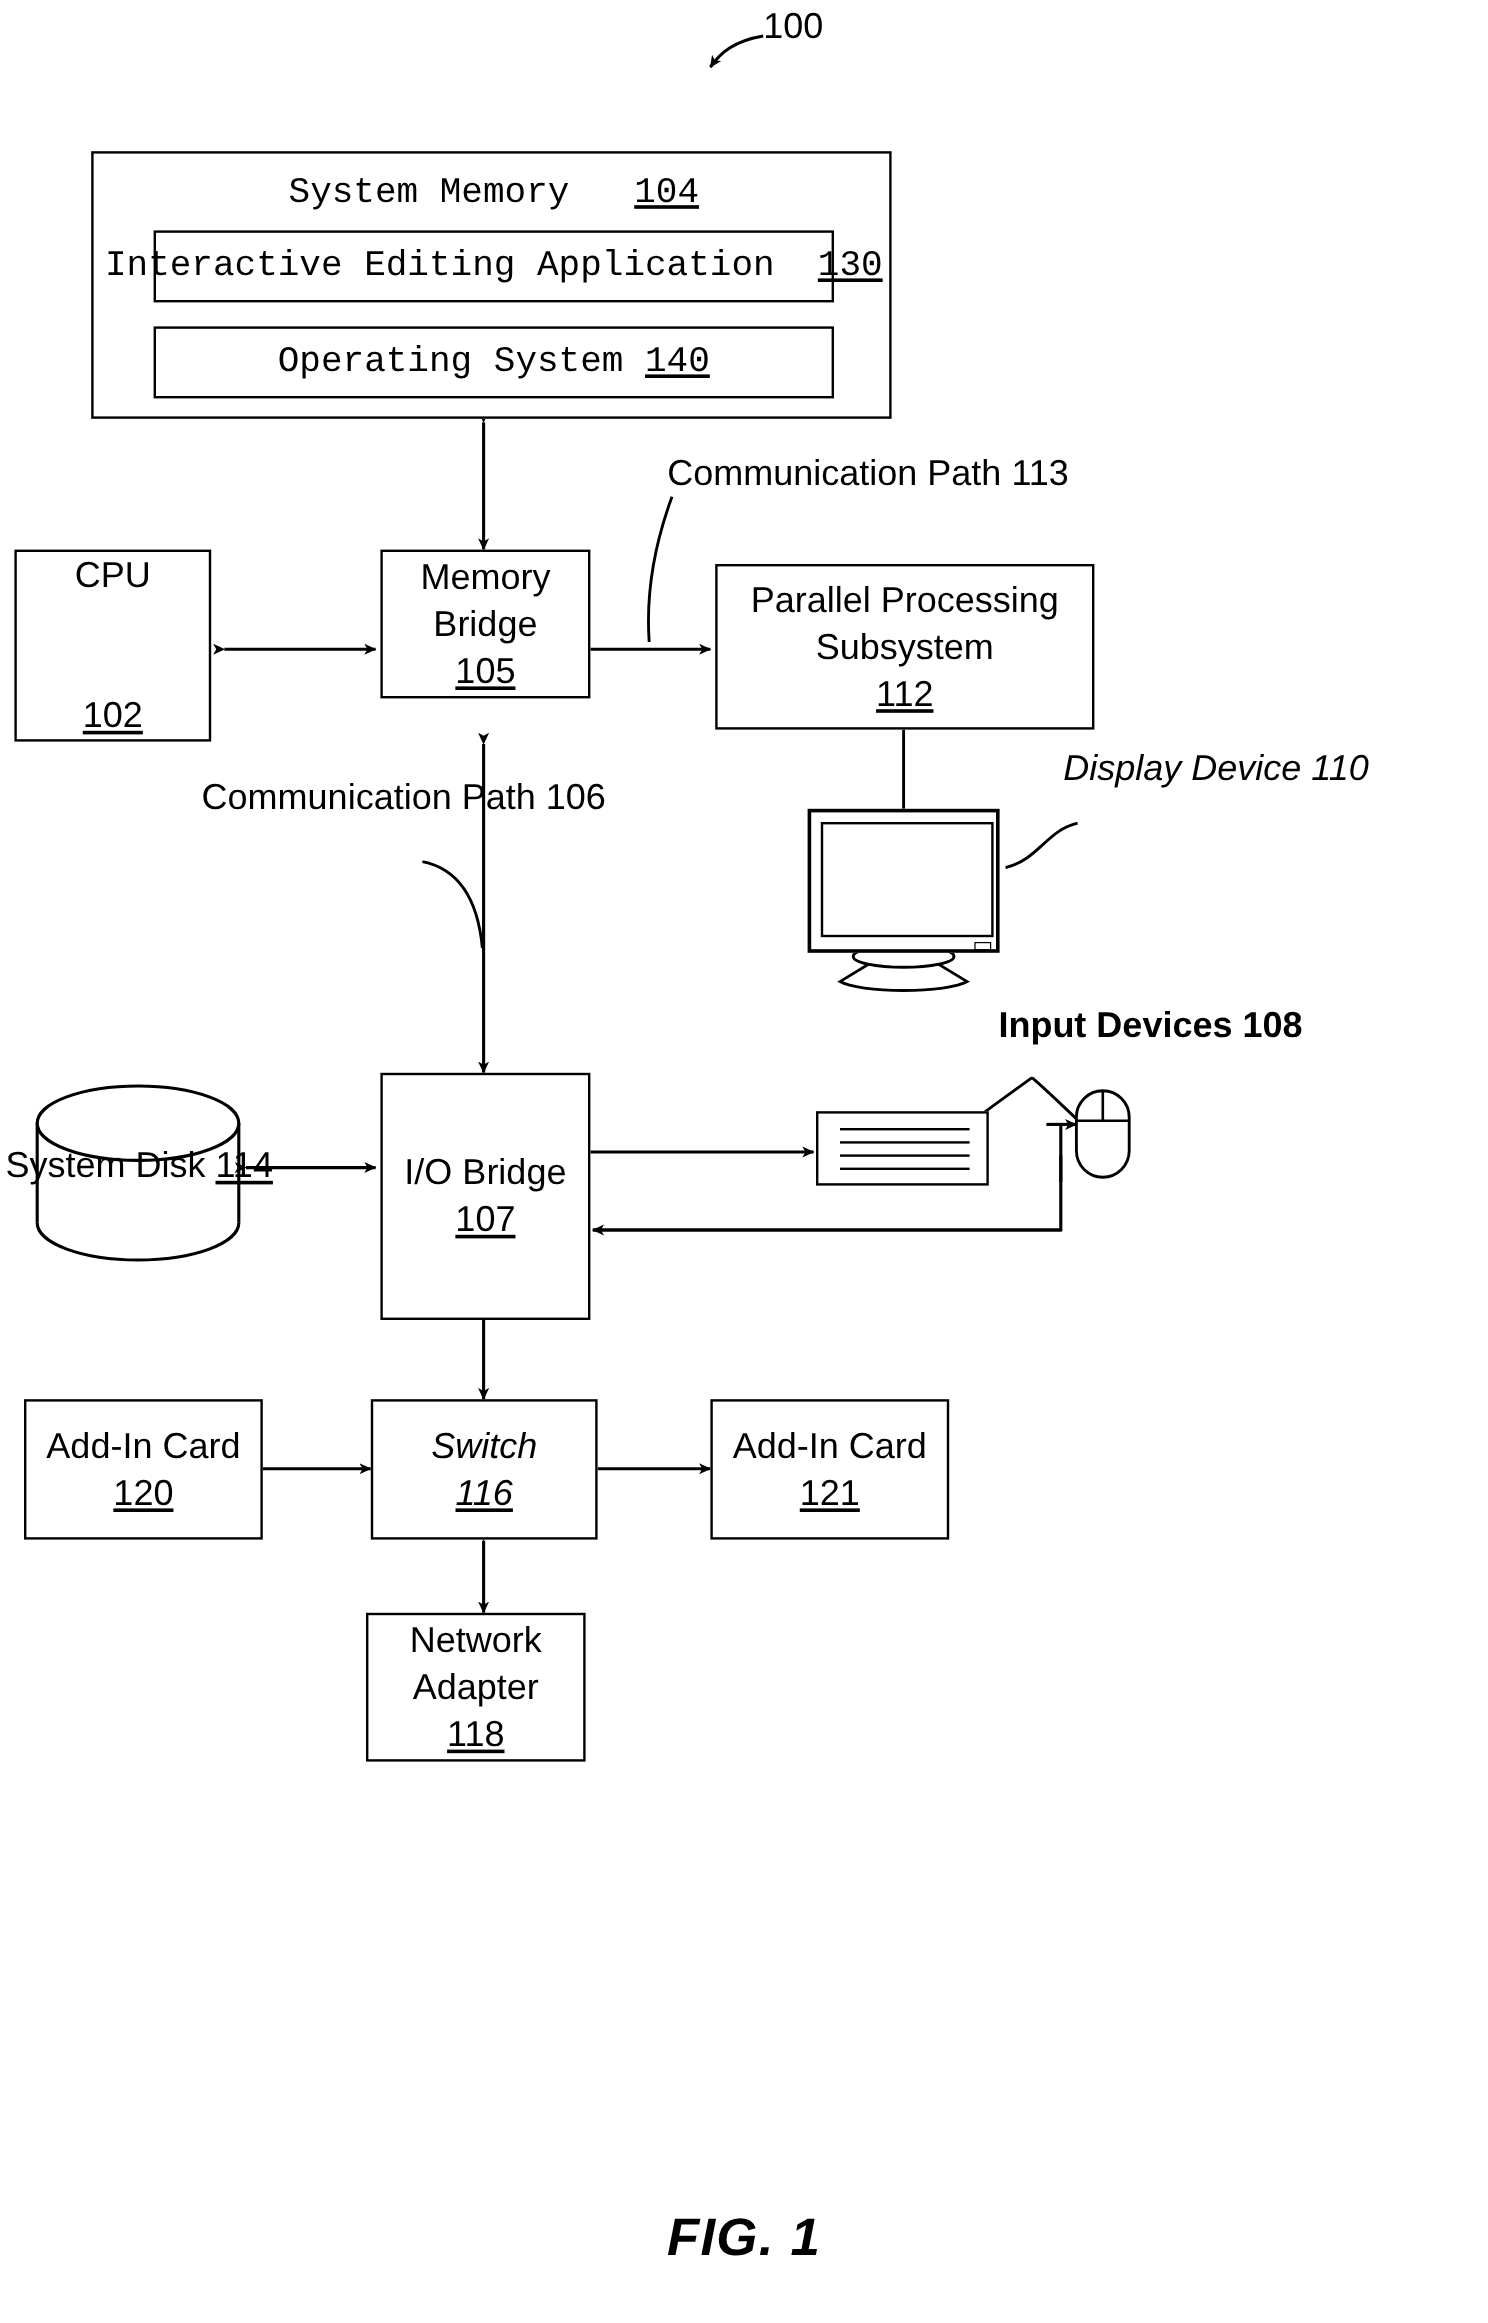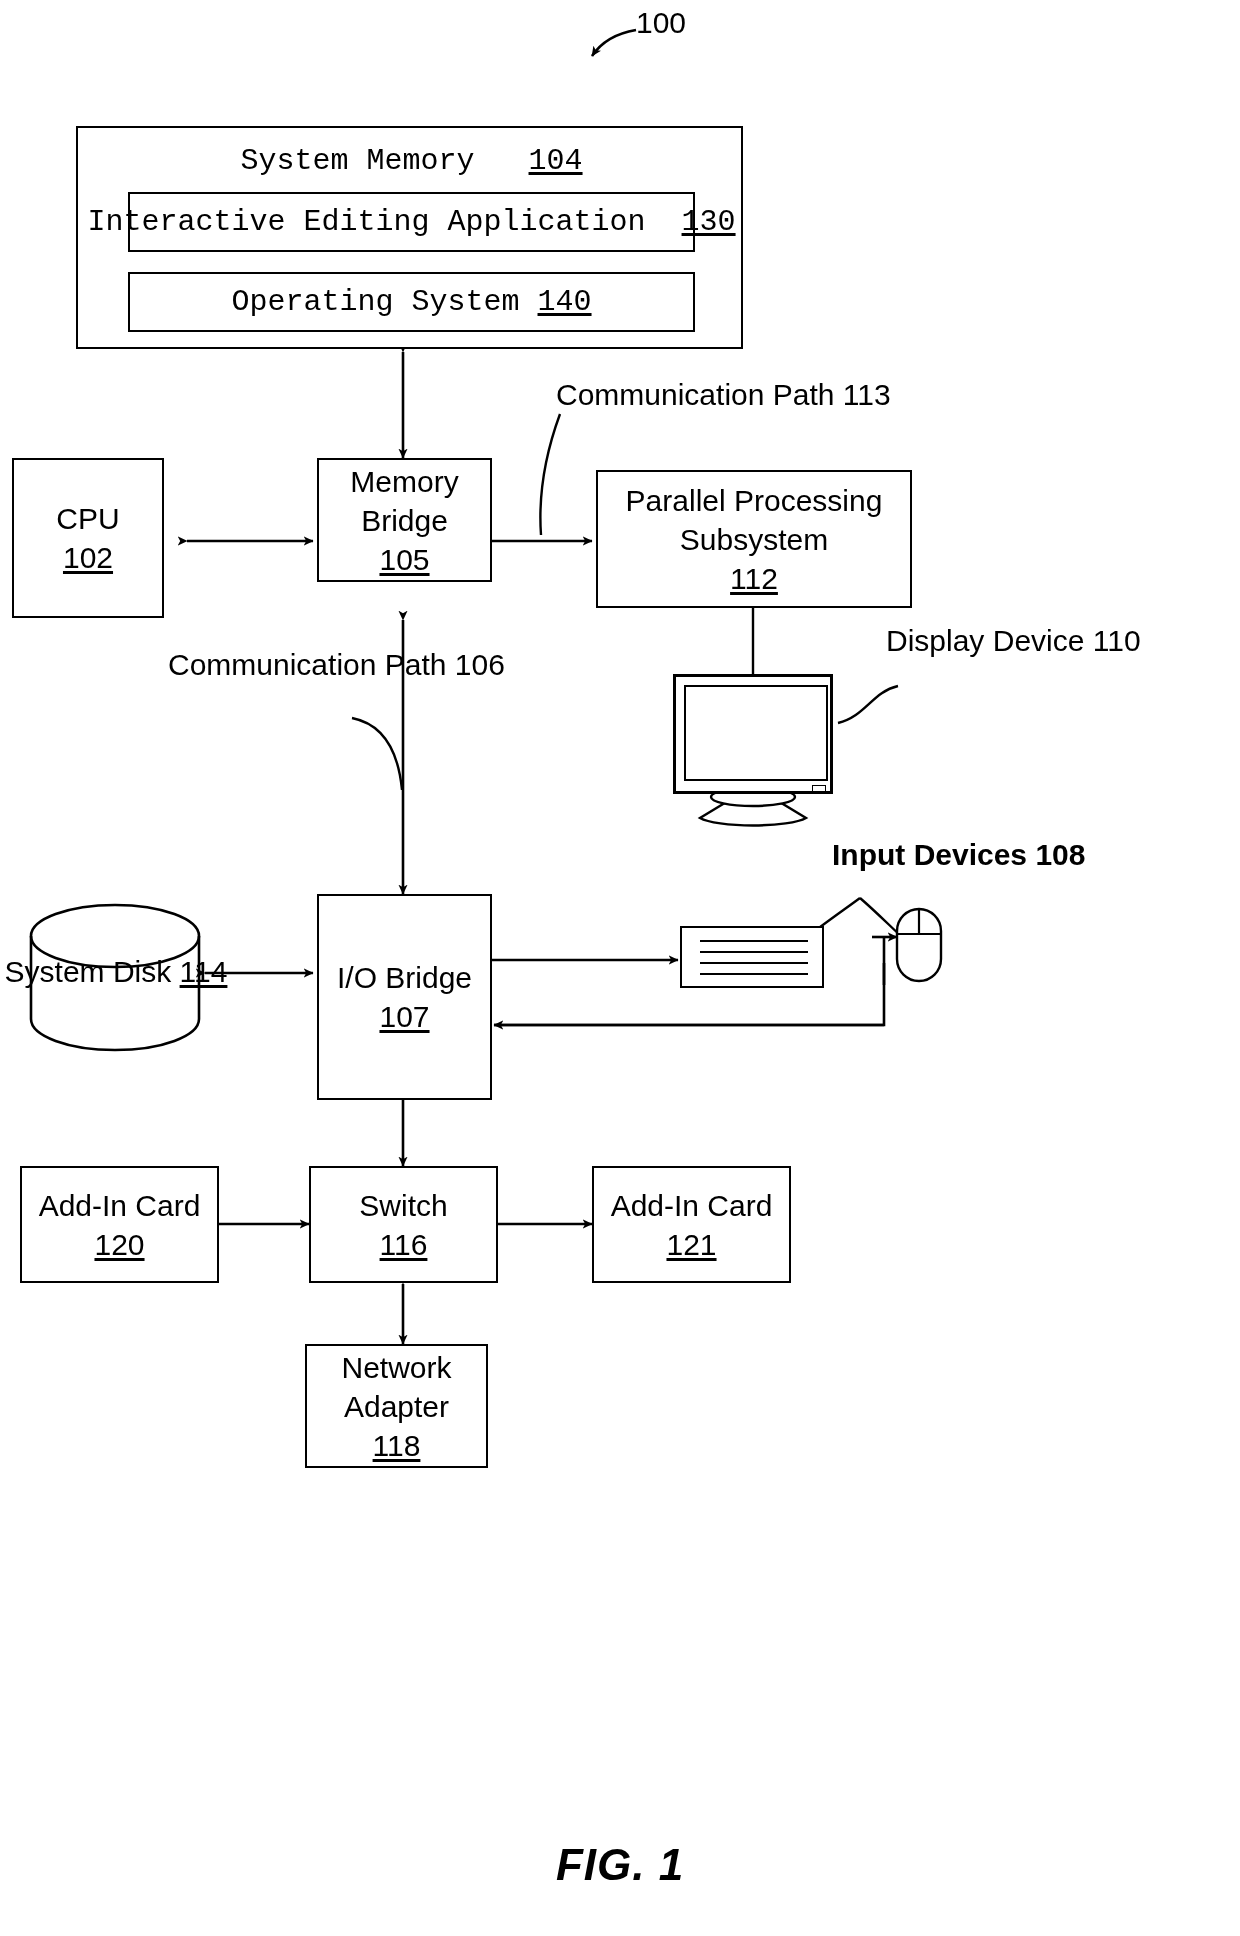--- a/index.html
+++ b/index.html
@@ -227,21 +227,21 @@
       <span>&nbsp;</span>
         <span class="u">140</span>
     </div>
   </div>
 
   <div class="lbl f30" style="left:556px; top:376px;">
     <span class="ln">Communication Path</span>
     <span class="ln">113</span>
   </div>
 
-  <div class="box f30" style="left:12px; top:458px; width:152px; height:160px;">
+  <div class="box f30" style="left:12px; top:458px; width:164px; height:160px;justify-content:space-between;">
     <span class="ln">CPU</span>
     <span class="ln u">102</span>
   </div>
 
   <div class="box f30" style="left:317px; top:458px; width:175px; height:124px;">
     <span class="ln">Memory</span>
     <span class="ln">Bridge</span>
     <span class="ln u">105</span>
   </div>
 
@@ -257,21 +257,21 @@
     <span class="ln">106</span>
   </div>
 
   <div class="monitor" style="left:673px; top:674px;">
     <div class="mon-bezel">
       <div class="mon-screen"></div>
       <div class="mon-led"></div>
     </div>
   </div>
 
-  <div class="lbl f30" style="left:886px; top:622px;">
+  <div class="lbl f30" style="left:886px; top:622px;font-style:italic;">
     <span class="ln">Display</span>
     <span class="ln">Device</span>
     <span class="ln">110</span>
   </div>
 
   <div class="lbl f30" style="left:832px; top:836px;font-weight:bold;">
     <span class="ln">Input Devices</span>
     <span class="ln">108</span>
   </div>
 
@@ -290,21 +290,21 @@
     <div class="kb-line" style="left:18px; top:23px; width:108px;"></div>
     <div class="kb-line" style="left:18px; top:34px; width:108px;"></div>
     <div class="kb-line" style="left:18px; top:45px; width:108px;"></div>
   </div>
 
   <div class="box f30" style="left:20px; top:1166px; width:199px; height:117px;">
     <span class="ln">Add-In Card</span>
     <span class="ln u">120</span>
   </div>
 
-  <div class="box f30" style="left:309px; top:1166px; width:189px; height:117px;">
+  <div class="box f30" style="left:309px; top:1166px; width:189px; height:117px;font-style:italic;">
     <span class="ln">Switch</span>
     <span class="ln u">116</span>
   </div>
 
   <div class="box f30" style="left:592px; top:1166px; width:199px; height:117px;">
     <span class="ln">Add-In Card</span>
     <span class="ln u">121</span>
   </div>
 
   <div class="box f30" style="left:305px; top:1344px; width:183px; height:124px;">

